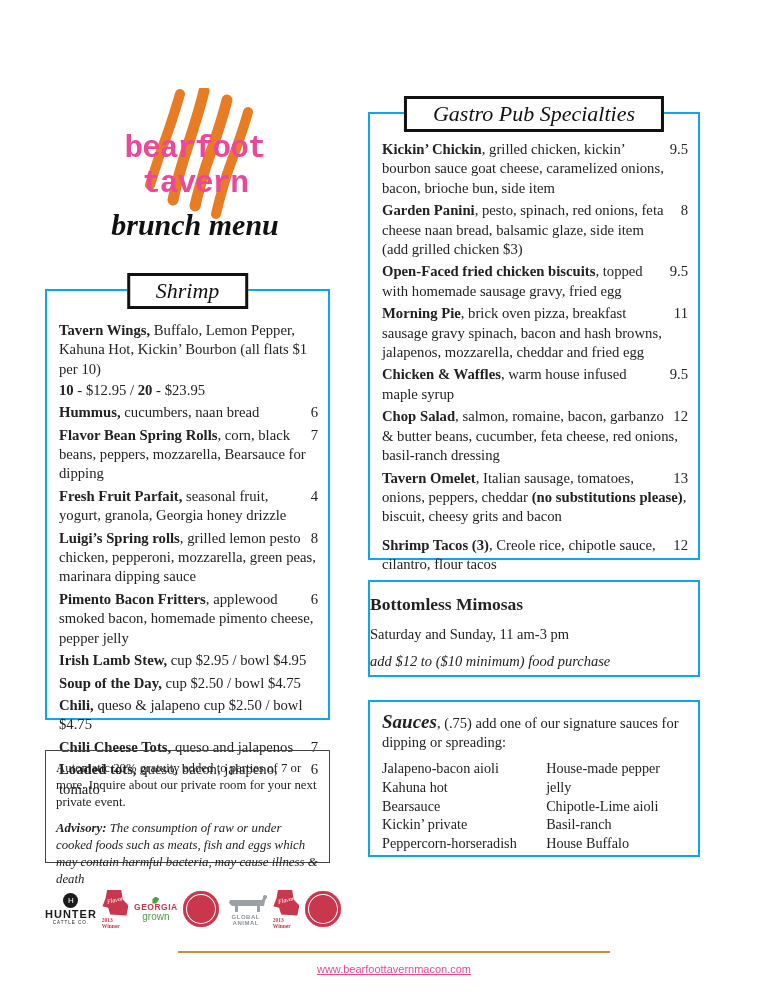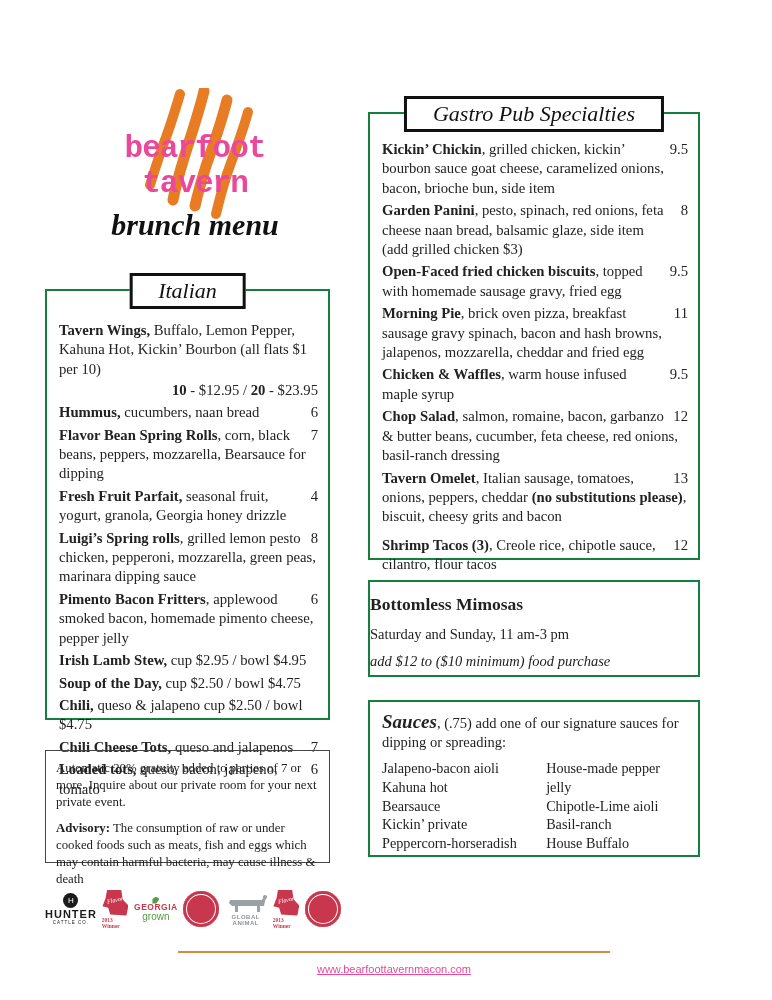--- a/index.html
+++ b/index.html
@@ -14,38 +14,38 @@
   .brand-text {
     position:absolute; left:70px; top:131px; width:250px; text-align:center;
     font-family:"Liberation Mono", monospace; font-weight:700; font-size:31px;
     letter-spacing:-1px; color:#ec4899; z-index:2;
   }
   .menu-title {
     position:absolute; left:70px; top:208px; width:250px; text-align:center;
     font-style:italic; font-weight:700; font-size:30px; color:#111;
   }
   
-  .boxed { position:absolute; border:2px solid #15803d; background:#fff; }
+  .boxed { position:absolute; border:2px solid #0ea5e9; background:#fff; }
   .sec-header {
     position:absolute; top:-18px; left:50%; transform:translateX(-50%);
     background:#fff; border:3px solid #111; padding:2px 26px; white-space:nowrap;
     font-style:italic; font-size:22px; color:#111; z-index:3;
   }
   .items { padding:28px 10px 0 12px; }
   .item { font-size:14.7px; line-height:19.4px; margin-bottom:3px; overflow:visible; }
   .item .price { float:right; margin-left:8px; font-size:14.7px; }
   .iname { font-weight:700; }
-  .wings-sub { text-align:right; font-size:14.7px; margin:0 0 4px 0; }
+  .wings-sub { text-align:left; font-size:14.7px; margin:0 0 4px 0; }
   .mt8 { margin-top:9px; }
   
   .notice {
     position:absolute; left:45px; top:750px; width:285px; height:113px;
     border:1px solid #444; padding:9px 10px; font-size:12.8px; line-height:17px;
   }
-  .notice p + p { margin-top:9px; }
+  .notice p + p { margin-top:9px;font-style:italic; }
   
   .mimosas { }
   .mimosas .m-title { font-weight:700; font-size:17.5px; margin-top:12px; }
   .mimosas .m-line1 { font-size:14.5px; margin-top:11px; }
   .mimosas .m-line2 { font-size:14.5px; font-style:italic; margin-top:10px; }
   
   .sauces { padding:10px 12px; font-size:14.5px; line-height:19px; }
   .sauces-title { font-weight:700; font-style:italic; font-size:19px; }
   .sauce-cols { display:flex; margin-top:7px; }
   .sauce-col { list-style:none; }
@@ -91,21 +91,21 @@
         <path d="M86,3 C80,28 72,50 66,70 C62,83 58,97 55,112" stroke-width="11"></path>
         <path d="M109,12 C103,36 95,58 88,78 C84,91 80,104 77,118" stroke-width="11"></path>
         <path d="M130,24 C124,46 116,66 109,86 C105,99 101,113 98,126" stroke-width="10"></path>
       </g>
     </svg>
   </div>
   <div class="brand-text">bearfoot tavern</div>
   <div class="menu-title">brunch menu</div>
 
   <section class="boxed" style="left:45px; top:289px; width:285px; height:431px;">
-    <div class="sec-header">Italian</div>
+    <div class="sec-header">Shrimp</div>
     <div class="items" style="padding-top:30px; font-size:14.6px;">
       <div class="item">
         <span class="iname">Tavern Wings,</span><span> Buffalo, Lemon Pepper, Kahuna Hot, Kickin’ Bourbon (all flats $1 per 10)</span>
       </div>
       <div class="wings-sub">
         <b>10</b><span> - $12.95 / </span><b>20</b><span> - $23.95</span>
       </div>
       <div class="item">
         <span class="price">6</span><span class="iname">Hummus,</span><span> cucumbers, naan bread</span>
       </div>

